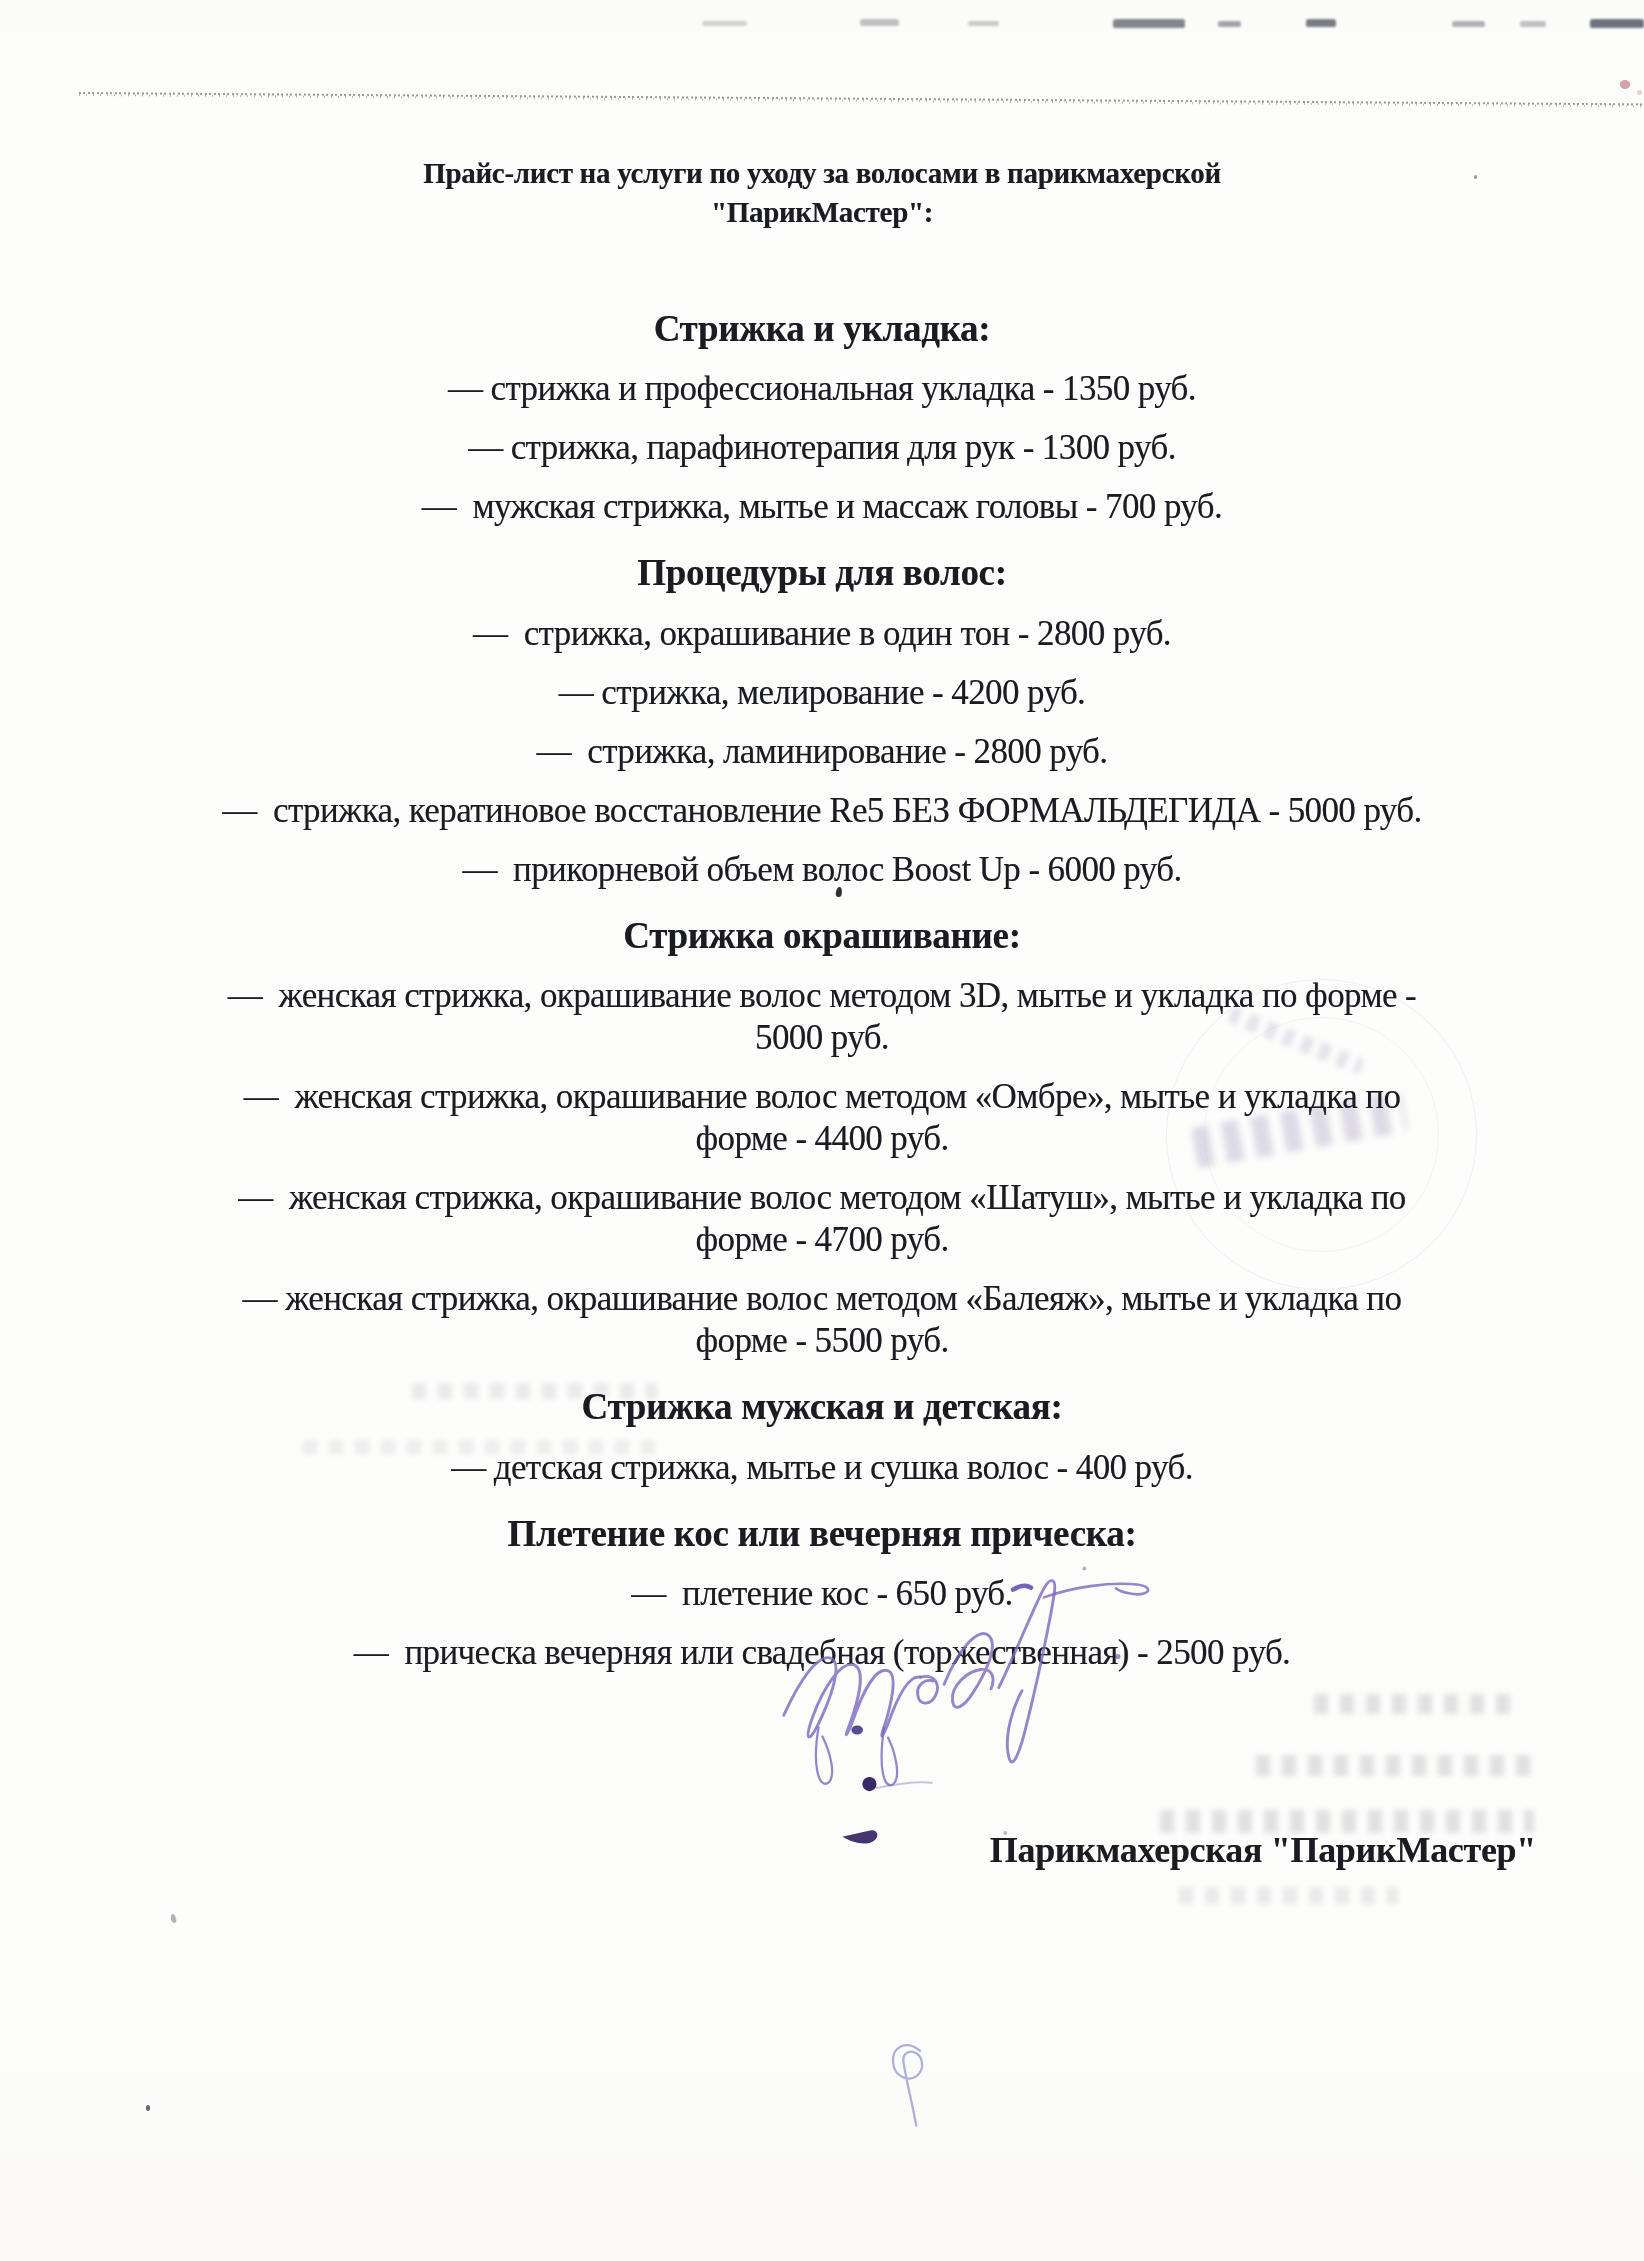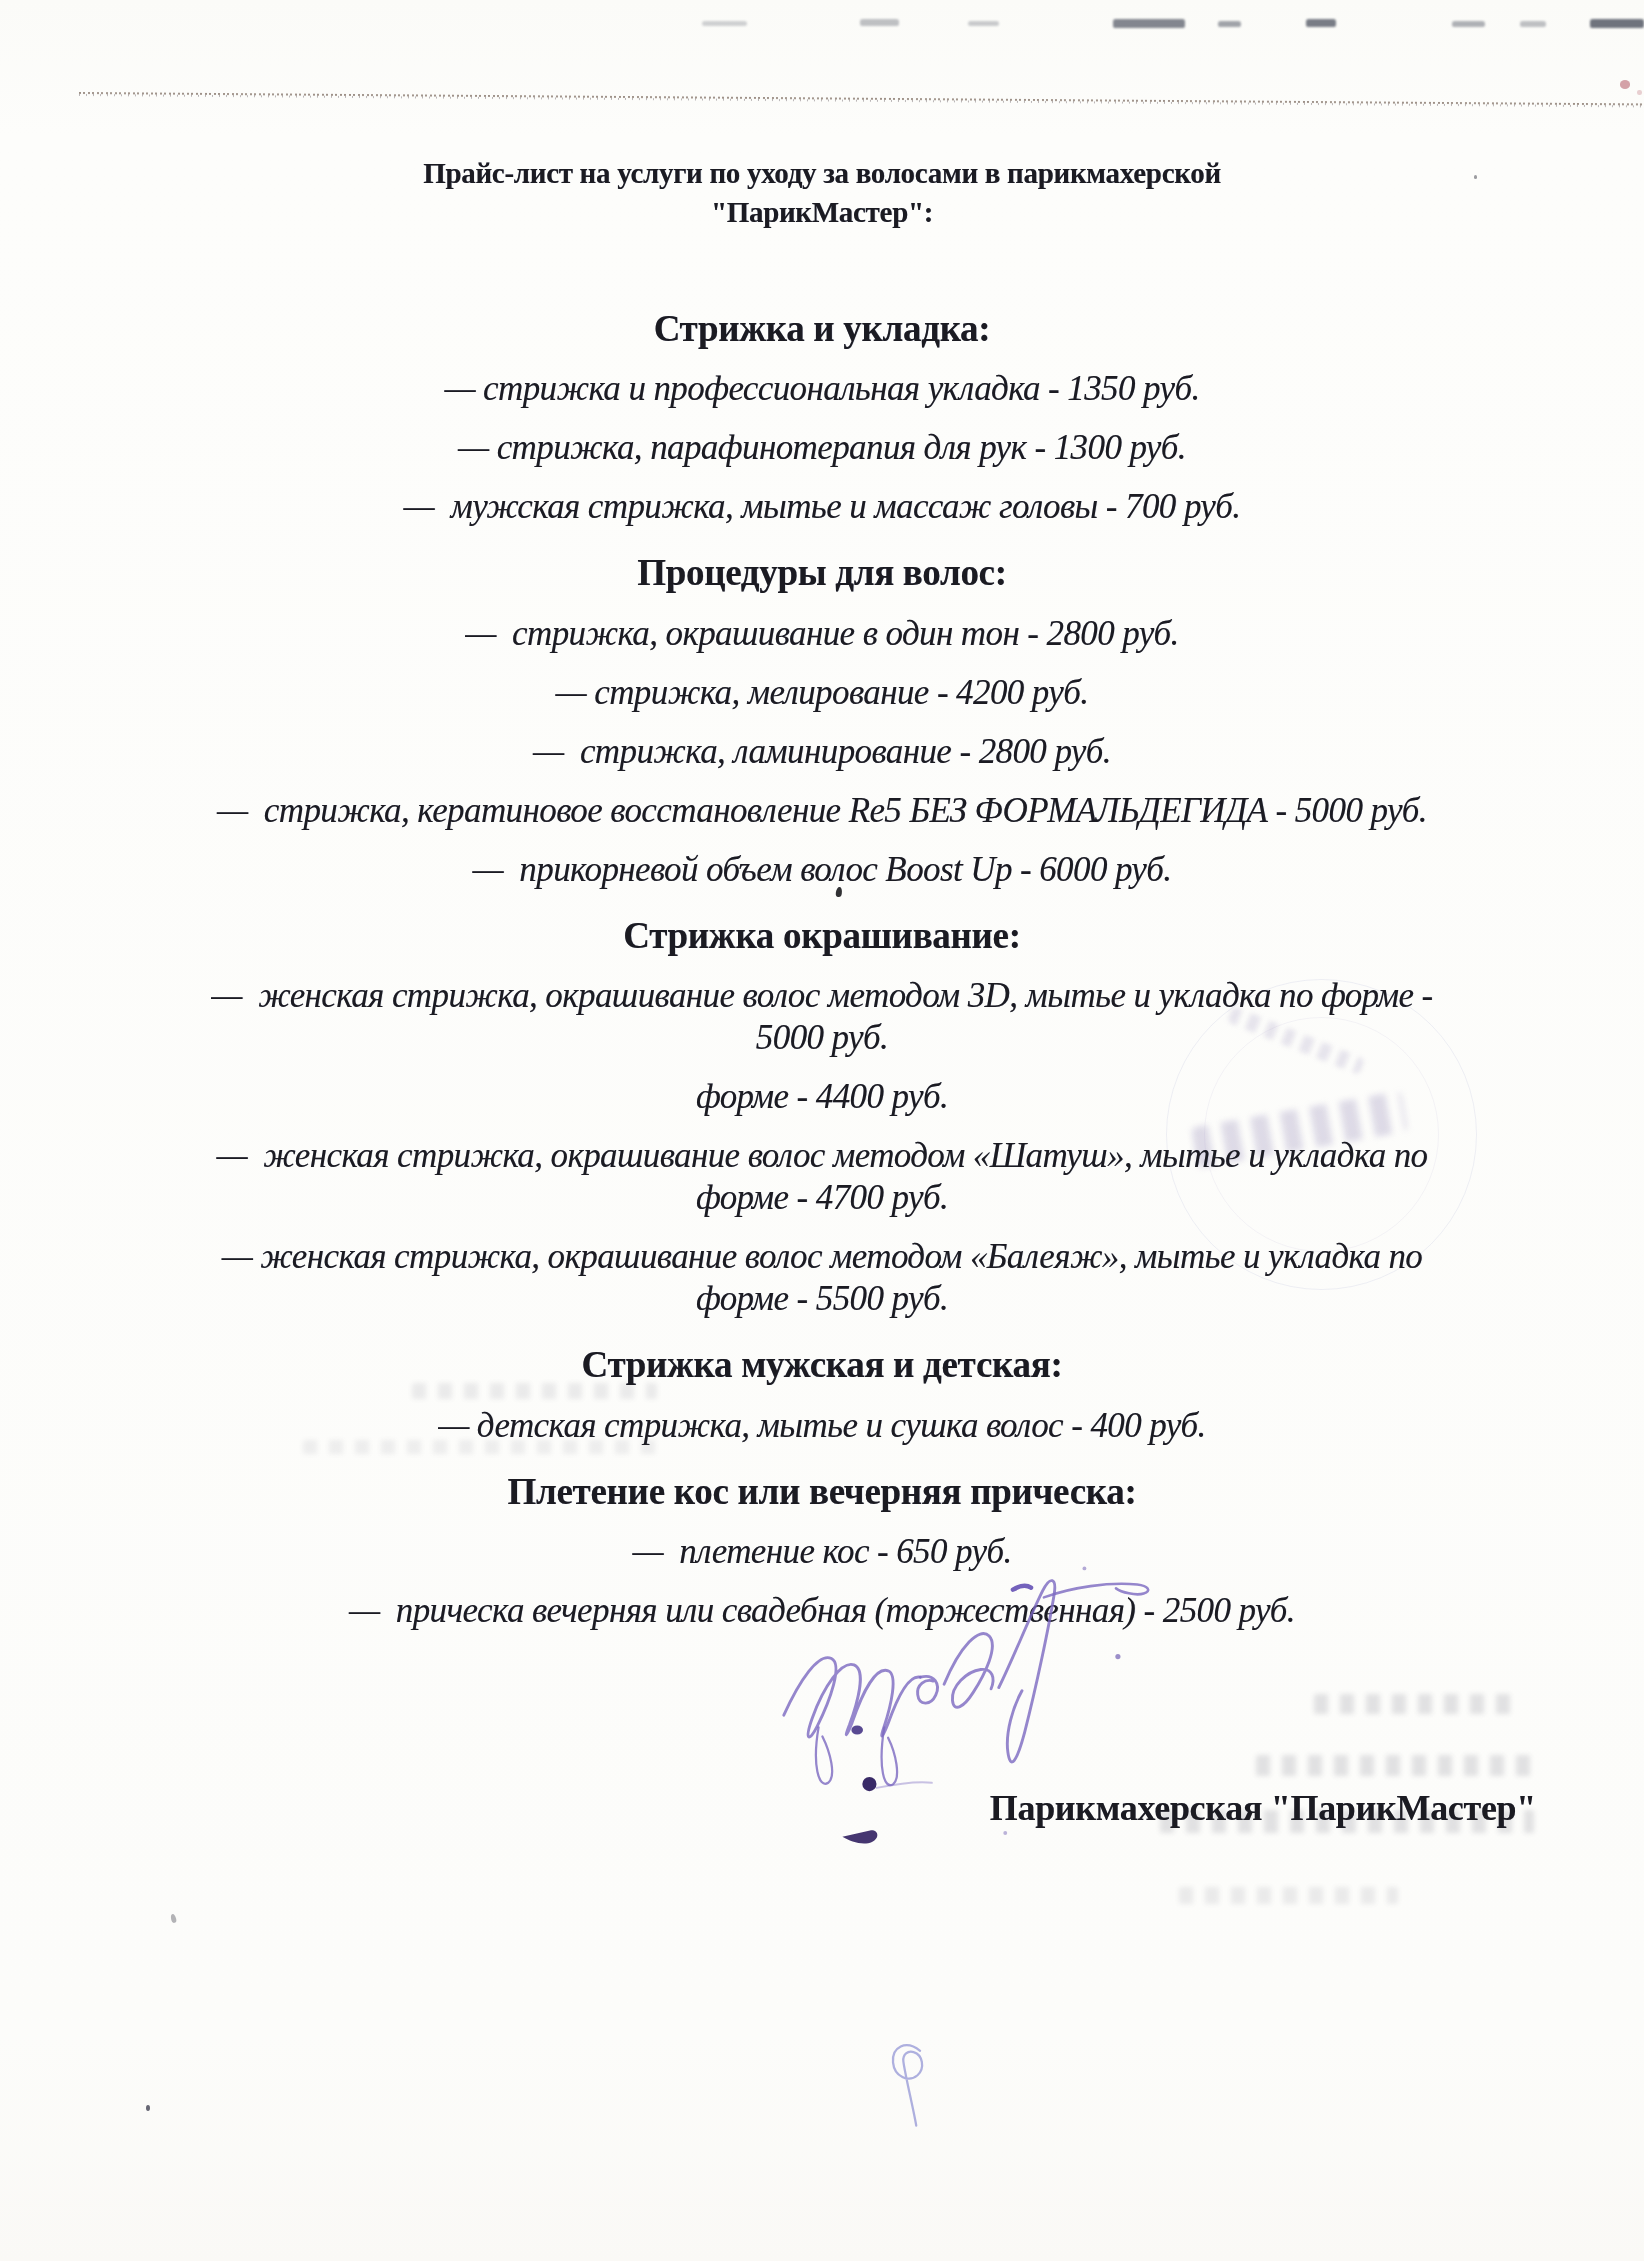--- a/index.html
+++ b/index.html
@@ -29,21 +29,21 @@
   .price-section { margin-top: 23px; }
   .price-section:first-child { margin-top: 76px; }
   .heading {
     margin: 0 0 3.9px 0;
     font-size: 37px;
     font-weight: bold;
     line-height: 1.2;
     letter-spacing: -0.3px;
     text-shadow: 0 0 0.6px rgba(35,35,70,.45), 0.6px 0 0 rgba(40,70,130,.12);
   }
-  .item { margin-top: 17px; font-style: italic; }
+  .item { margin-top: 17px; }
   .item-line {
     font-size: 35px;
     line-height: 1.2;
     letter-spacing: -0.6px;
     white-space: pre;
     text-shadow: 0 0 0.6px rgba(35,35,70,.4), 0.6px 0 0 rgba(40,70,130,.10);
   }
   .footer {
     margin-top: 155px;
     width: 100%;
@@ -184,20 +184,21 @@
           <div class="item-line">—  прикорневой объем волос Boost Up - 6000 руб.</div>
         </div>
       </section>
       <section class="price-section">
         <h2 class="heading">Стрижка окрашивание:</h2>
         <div class="item">
           <div class="item-line">—  женская стрижка, окрашивание волос методом 3D, мытье и укладка по форме -</div>
           <div class="item-line">5000 руб.</div>
         </div>
         <div class="item">
+          <div class="item-line">—  женская стрижка, окрашивание волос методом «Омбре», мытье и укладка по</div>
           <div class="item-line">форме - 4400 руб.</div>
         </div>
         <div class="item">
           <div class="item-line">—  женская стрижка, окрашивание волос методом «Шатуш», мытье и укладка по</div>
           <div class="item-line">форме - 4700 руб.</div>
         </div>
         <div class="item">
           <div class="item-line">— женская стрижка, окрашивание волос методом «Балеяж», мытье и укладка по</div>
           <div class="item-line">форме - 5500 руб.</div>
         </div>

